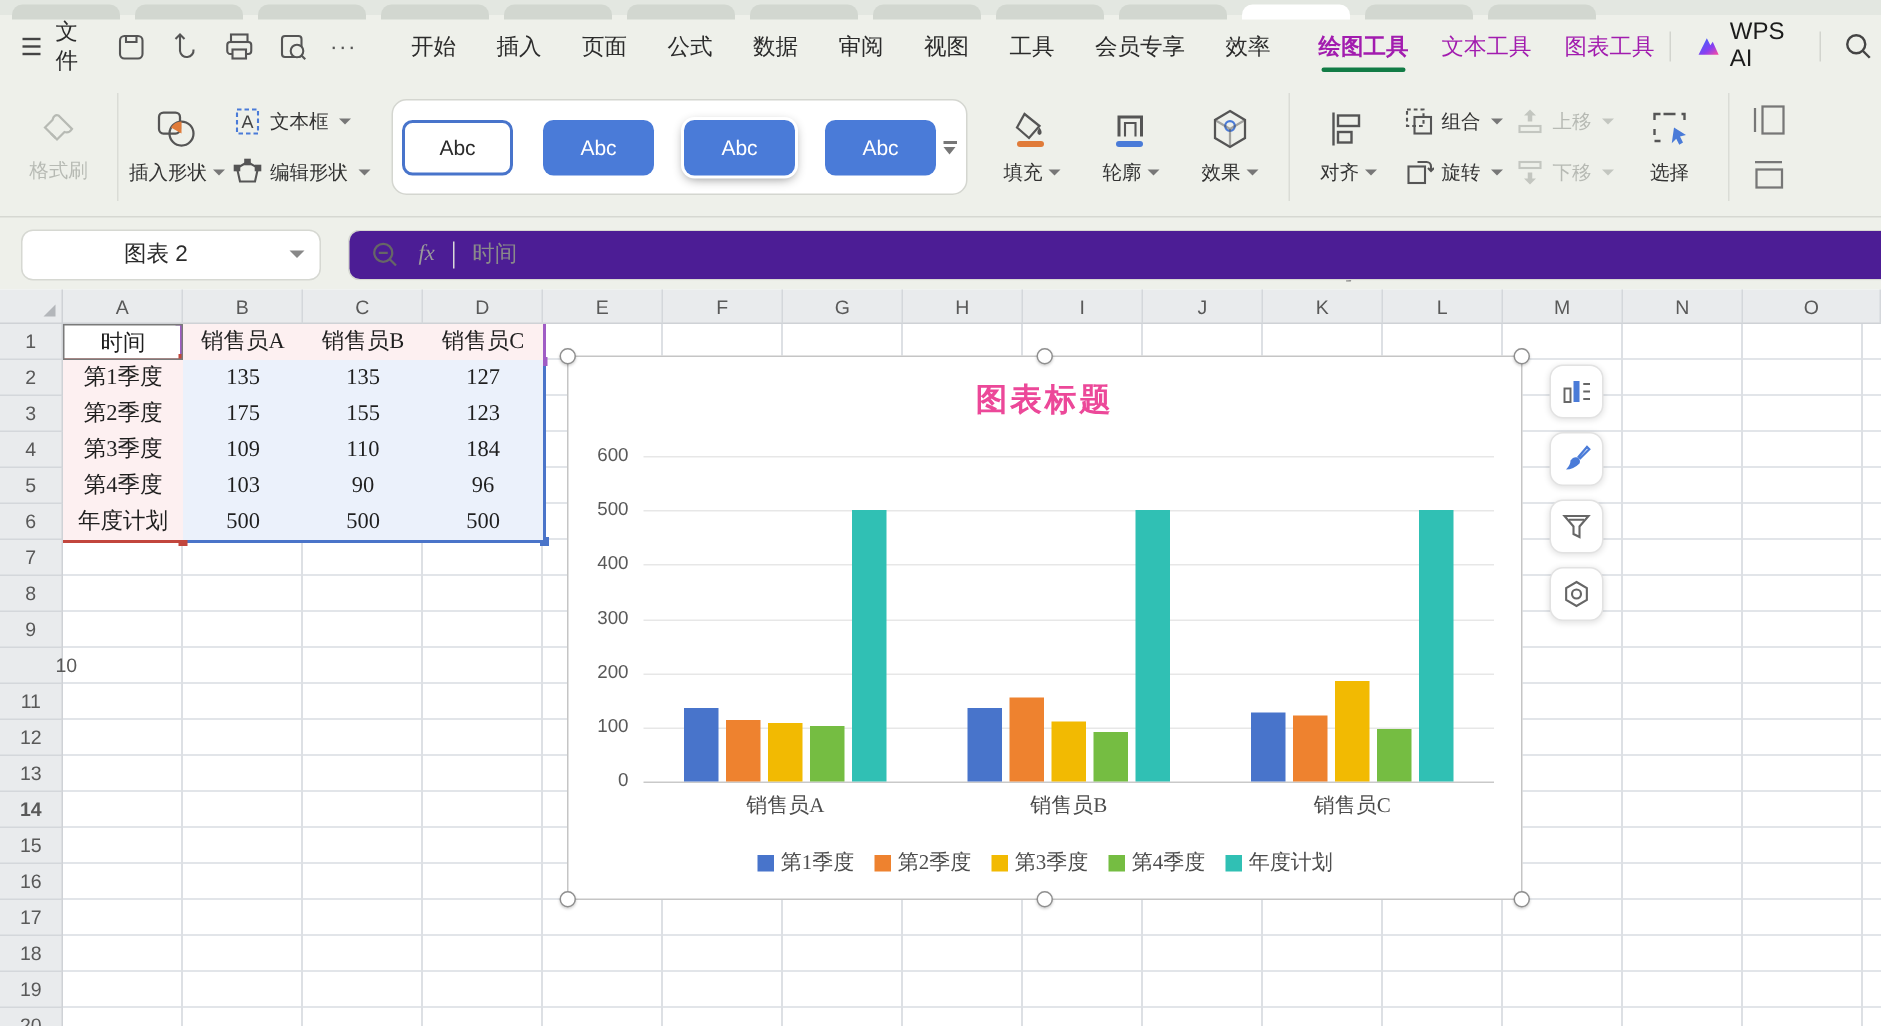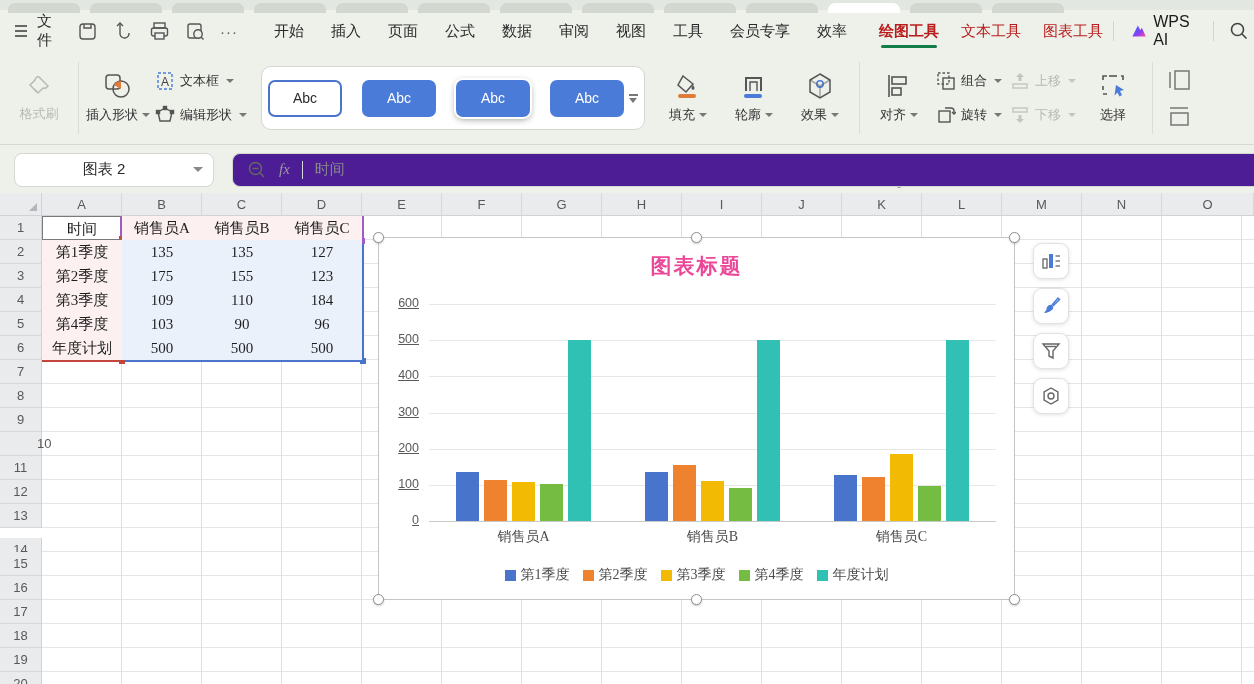--- a/index.html
+++ b/index.html
@@ -14,21 +14,21 @@
   
   .menubar { position:absolute; left:0; top:10px; width:998px; height:42px; display:flex; align-items:center; padding:0 14px; gap:10px; }
   .menubar .file-group { display:flex; align-items:center; gap:7px; font-size:15px; color:#2b2b2b; }
   .vdiv { width:1px; height:20px; background:#d2d4ce; }
   .qbtns { display:flex; align-items:center; gap:14px; margin:0 4px; }
   .qbtn { width:22px; height:22px; display:flex; align-items:center; justify-content:center; color:#555; }
   .more-dots { font-size:15px; color:#555; letter-spacing:1px; }
   .menu-tabs { display:flex; align-items:center; gap:27px; margin-left:12px; font-size:15px; color:#2b2b2b; white-space:nowrap; }
   .menu-tab { cursor:default; }
   .tool-tabs { display:flex; align-items:center; gap:22px; margin-left:22px; font-size:15px; white-space:nowrap; }
-  .tool-tab { color:#b91c1c; position:relative; }
+  .tool-tab { color:#a21caf; position:relative; }
   .tool-tab.active { font-weight:bold; }
   .tool-tab.active::after { content:""; position:absolute; left:2px; right:2px; bottom:-7px; height:3px; border-radius:2px; background:#127c46; }
   .menu-right { margin-left:auto; display:flex; align-items:center; gap:16px; }
   .wps-ai { display:flex; align-items:center; gap:6px; font-size:16px; color:#1b1b1b; }
 
   
   .toolbar { position:absolute; left:0; top:52px; width:1254px; height:93px; border-bottom:1px solid #d6d8d2; display:flex; align-items:center; padding:0 6px; }
   .tb-div { width:1px; height:72px; background:#dadcd6; margin:0 6px; }
   .bigbtn { width:66px; height:80px; display:flex; flex-direction:column; align-items:center; justify-content:center; gap:6px; border-radius:6px; }
   .bigbtn .lbl { font-size:13px; color:#333; display:flex; align-items:center; gap:2px; white-space:nowrap; }
@@ -80,21 +80,21 @@
   .selrect.purple { border:2px solid #a05cc5; }
   .selrect.red { border:2px solid #c2463d; }
   .selrect.bluebd { border:2px solid #4a74c9; }
   .handle-sq { position:absolute; width:6px; height:6px; }
 
   
   .chart { position:absolute; left:378px; top:237px; width:637px; height:363px; background:#fff; border:1px solid #c5c5c5; }
   .chart-title { position:absolute; left:0; right:0; top:14px; text-align:center; font-family:"Liberation Serif",serif; font-weight:bold; font-size:21px; color:#ec4899; letter-spacing:2px; }
   .gridline { position:absolute; left:50px; width:567px; height:1px; background:#e7e7e7; }
   .gridline.axis { background:#c9c9c9; }
-  .ytick { position:absolute; left:0; width:40px; text-align:right; font-size:12.5px; color:#595959;text-decoration:underline; }
+  .ytick { position:absolute; left:0; width:40px; text-align:right; font-size:12.5px; color:#595959; }
   .chart-groups { position:absolute; left:50px; top:66px; width:567px; height:217px; display:flex; }
   .cgroup { flex:1; display:flex; align-items:flex-end; justify-content:center; gap:5px; }
   .cbar { width:23px; }
   .xlabels { position:absolute; left:50px; top:290px; width:567px; display:flex; }
   .xlabel { flex:1; text-align:center; font-family:"Liberation Serif",serif; font-size:14px; color:#4d4d4d; }
   .legend { position:absolute; left:0; right:0; top:328px; display:flex; justify-content:center; gap:13px; }
   .legend-item { display:flex; align-items:center; gap:5px; font-family:"Liberation Serif",serif; font-size:14px; color:#4d4d4d; }
   .legend-sw { width:11px; height:11px; }
   .chandle { position:absolute; width:11px; height:11px; border-radius:50%; background:#fff; border:1.5px solid #8f8f8f; box-shadow:0 1px 2px rgba(0,0,0,.2); }
 
@@ -419,21 +419,21 @@
     <div class="rowhdr" style="top: 95px;">4</div>
     <div class="rowhdr" style="top: 119px;">5</div>
     <div class="rowhdr" style="top: 143px;">6</div>
     <div class="rowhdr" style="top: 167px;">7</div>
     <div class="rowhdr" style="top: 191px;">8</div>
     <div class="rowhdr" style="top: 215px;">9</div>
     <div class="rowhdr" style="top: 239px; padding-left: 37px;">10</div>
     <div class="rowhdr" style="top: 263px;">11</div>
     <div class="rowhdr" style="top: 287px;">12</div>
     <div class="rowhdr" style="top: 311px;">13</div>
-    <div class="rowhdr" style="top: 345px;">14</div>
+    <div class="rowhdr" style="top: 335px; font-weight: bold;">14</div>
     <div class="rowhdr" style="top: 359px;">15</div>
     <div class="rowhdr" style="top: 383px;">16</div>
     <div class="rowhdr" style="top: 407px;">17</div>
     <div class="rowhdr" style="top: 431px;">18</div>
     <div class="rowhdr" style="top: 455px;">19</div>
     <div class="rowhdr" style="top: 479px;">20</div>
     <div class="cell a1" style="left: 42px; top: 23px;">时间</div>
     <div class="cell pink" style="left: 122px; top: 23px;">销售员A</div>
     <div class="cell pink" style="left: 202px; top: 23px;">销售员B</div>
     <div class="cell pink" style="left: 282px; top: 23px;">销售员C</div>

